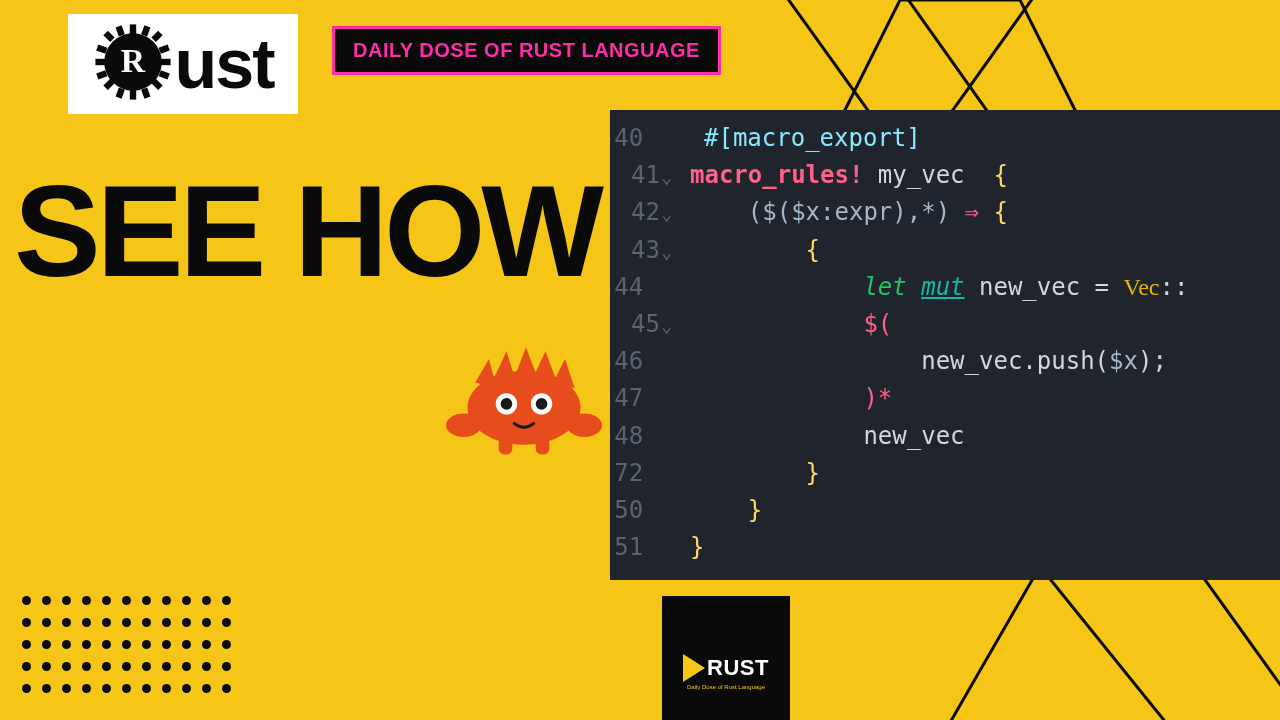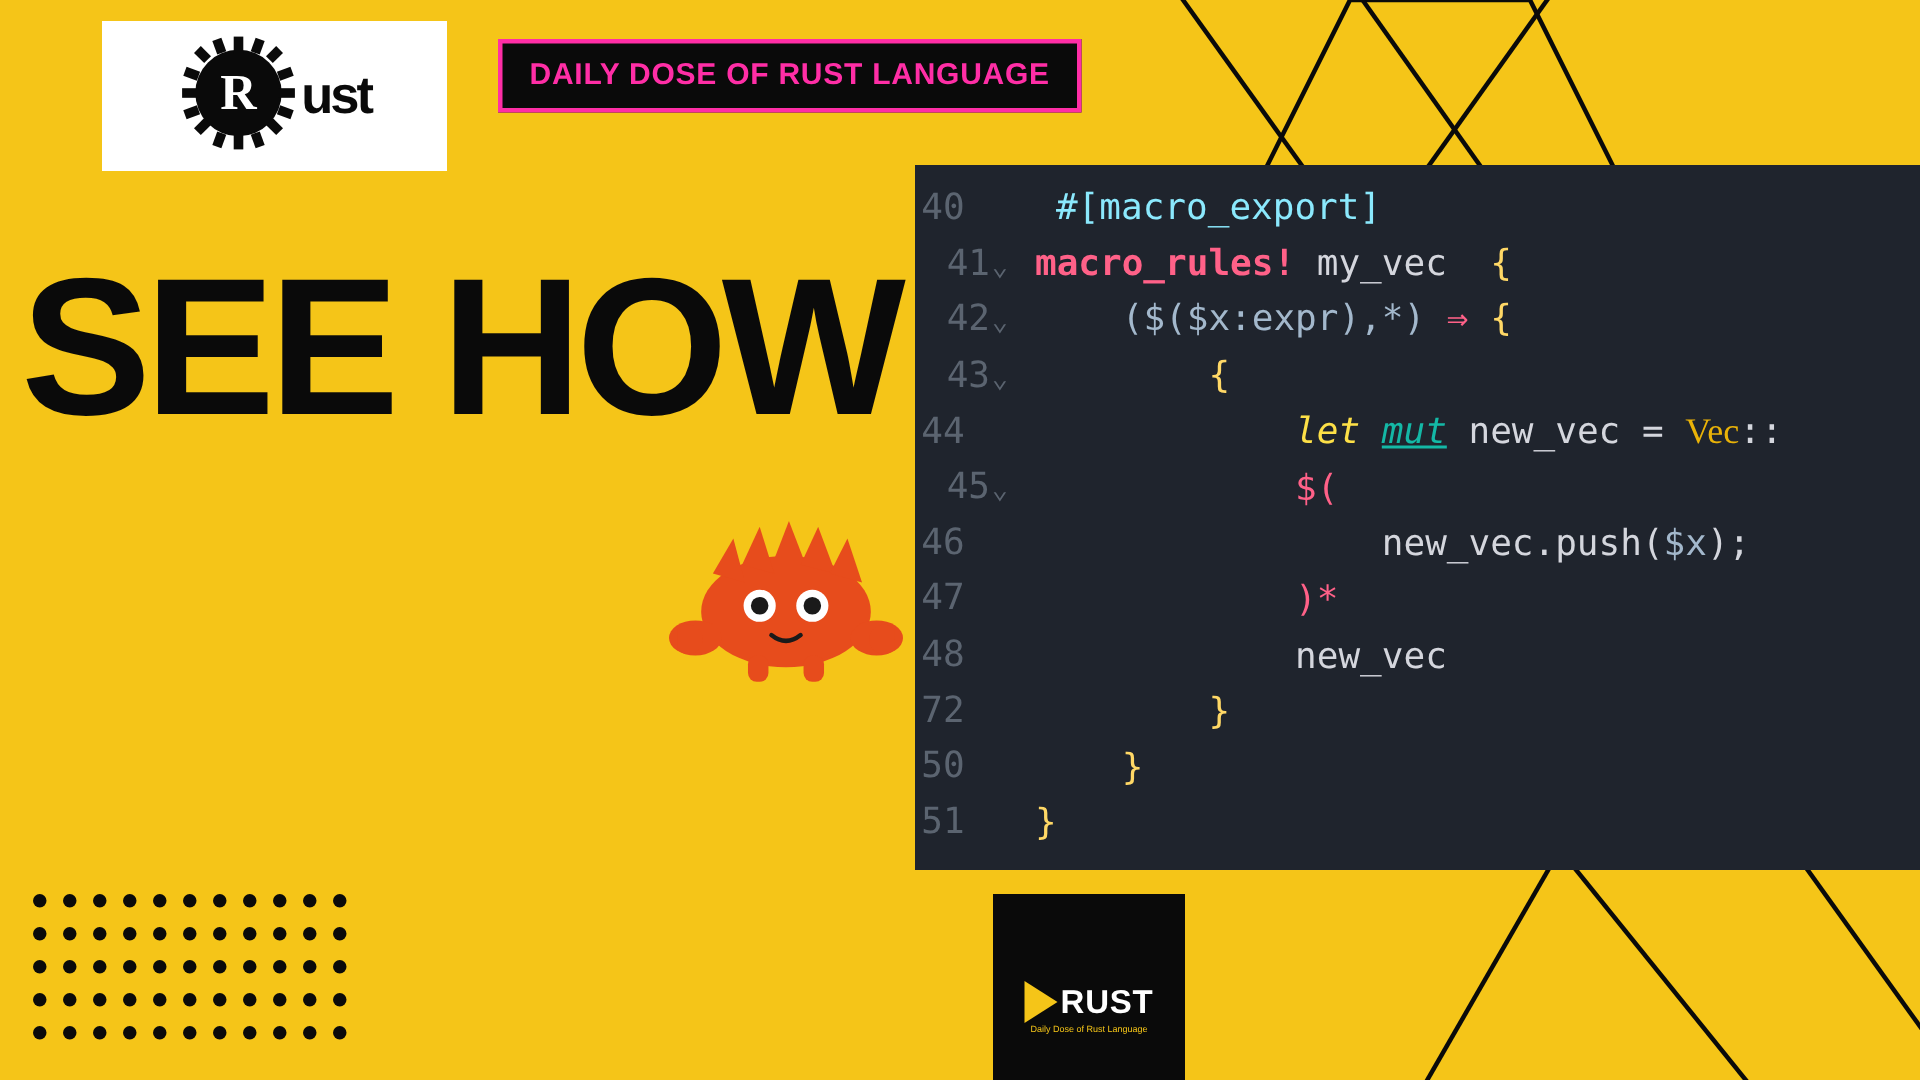--- a/index.html
+++ b/index.html
@@ -17,21 +17,21 @@
     left: 68px;
     width: 230px;
     height: 100px;
     background: #fff;
     display: flex;
     align-items: center;
     justify-content: center;
     gap: 2px;
   }
   .gear-icon svg { width: 80px; height: 80px; }
-  .logo-text { font-size: 35px; font-weight: 700; color: #0a0a0a; letter-spacing: -2px; }
+  .logo-text { font-size: 70px; font-weight: 700; color: #0a0a0a; letter-spacing: -2px; }
   .banner {
     position: absolute;
     top: 26px;
     left: 332px;
     background: #0a0a0a;
     border: 3px solid #ff2ea6;
     color: #ff2ea6;
     font-weight: 800;
     letter-spacing: 0.5px;
     font-size: 20px;
@@ -93,21 +93,21 @@
     background: #1f242d;
   }
   .gutter .fold { color: #5b6470; font-size: 18px; display: inline-block; width: 12px; }
   .code { padding: 10px 0 0 10px; white-space: pre; color: #d4d6dd; }
   .tk-attr  { color: #8be9fd; margin-left: 14px; }
   .tk-macro { color: #ff6188; font-weight: 600; }
   .tk-name  { color: #d4d6dd; }
   .tk-brace { color: #ffd866; }
   .tk-meta  { color: #a3b8cc; }
   .tk-arrow { color: #ff6188; }
-  .tk-let   { color: #fde047; font-style: italic; }
+  .tk-let   { color: #22c55e; font-style: italic; }
   .tk-mut   { color: #14b8a6; font-style: italic; text-decoration: underline; }
   .tk-var   { color: #d4d6dd; }
   .tk-type  { color: #eab308; font-family: Liberation Serif, serif; }
   .tk-punc  { color: #d4d6dd; }
   .tk-call  { color: #d4d6dd; }
   .tk-dollar{ color: #ff6188; }
 
   .brand-box {
     position: absolute;
     top: 596px;

